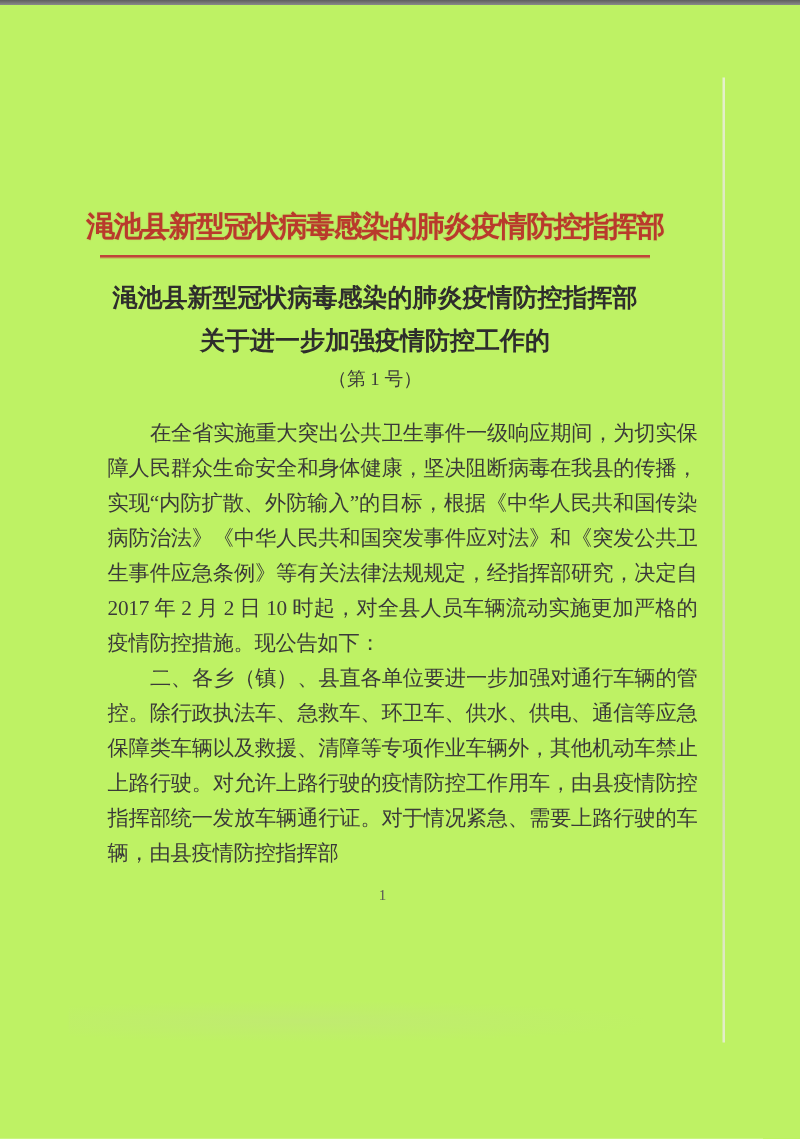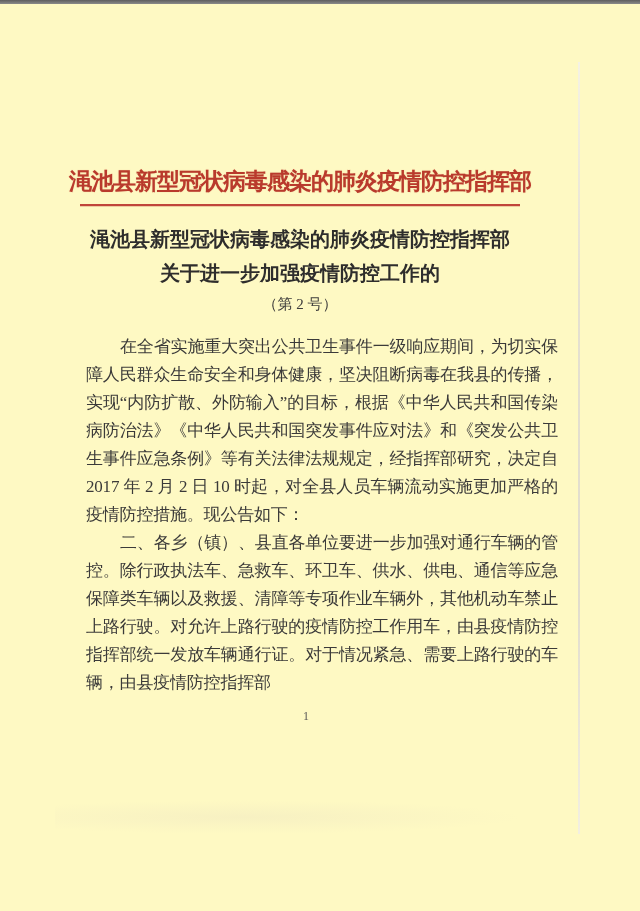--- a/index.html
+++ b/index.html
@@ -5,21 +5,21 @@
   html, body { margin: 0; padding: 0; }
   body {
     font-family: "Liberation Serif", "DejaVu Serif", serif;
     background: #ffffff;
   }
   .photo {
     position: relative;
     width: 640px;
     height: 911px;
     margin: 0 auto;
-    background: #fef9c3;
+    background: #bef264;
     overflow: hidden;
   }
   
   .topbar {
     position: absolute;
     top: 0; left: 0; right: 0;
     height: 4px;
     background: linear-gradient(#5e5e5e, #8a8a8a);
   }
   
@@ -119,21 +119,21 @@
 
   <div class="page">
 
     <div class="letterhead">渑池县新型冠状病毒感染的肺炎疫情防控指挥部</div>
 
     <div class="letterhead-rule"></div>
 
     <div class="heading-block">
       <div class="heading-line">渑池县新型冠状病毒感染的肺炎疫情防控指挥部</div>
       <div class="heading-line">关于进一步加强疫情防控工作的</div>
-      <div class="issue-no">（第 2 号）</div>
+      <div class="issue-no">（第 1 号）</div>
     </div>
 
     <div class="body-text">
       <p>在全省实施重大突出公共卫生事件一级响应期间，为切实保障人民群众生命安全和身体健康，坚决阻断病毒在我县的传播，实现“内防扩散、外防输入”的目标，根据《中华人民共和国传染病防治法》《中华人民共和国突发事件应对法》和《突发公共卫生事件应急条例》等有关法律法规规定，经指挥部研究，决定自 2017 年 2 月 2 日 10 时起，对全县人员车辆流动实施更加严格的疫情防控措施。现公告如下：</p>
       <p>二、各乡（镇）、县直各单位要进一步加强对通行车辆的管控。除行政执法车、急救车、环卫车、供水、供电、通信等应急保障类车辆以及救援、清障等专项作业车辆外，其他机动车禁止上路行驶。对允许上路行驶的疫情防控工作用车，由县疫情防控指挥部统一发放车辆通行证。对于情况紧急、需要上路行驶的车辆，由县疫情防控指挥部</p>
     </div>
 
     <div class="page-number">1</div>
 
   </div>

